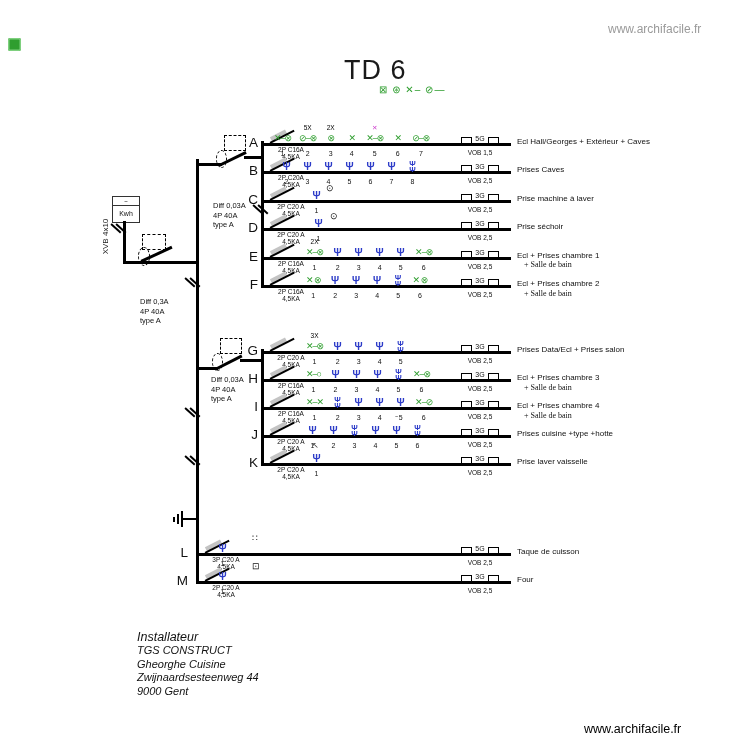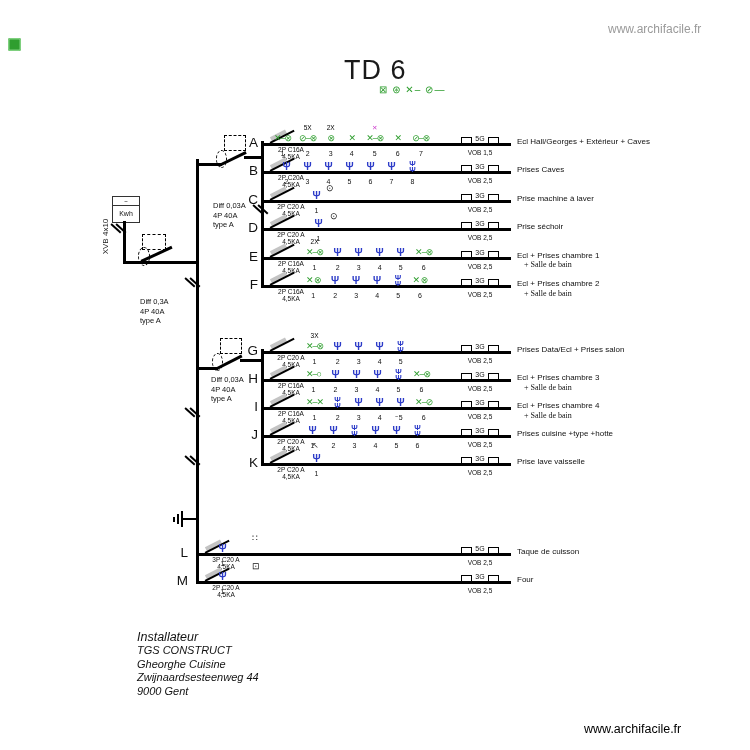--- a/index.html
+++ b/index.html
@@ -655,21 +655,21 @@
         </div>
     <div class="rcable">
       <div class="ctop">
         <span class="cond"></span>
         <span class="cg">3G</span>
         <span class="cond"></span>
       </div>
       <div class="cwire">VOB 2,5</div>
     </div>
     <div class="rlabel">
-      <div class="l1">Prise  lave vaisselle</div>
+      <div class="l1">Prise  laver vaisselle</div>
 
     </div>
   </div>
       <div class="row" style="top: 533px;">
     <div class="rletter" style="left: 170px;">L</div>
     <div class="rline" style="left: 196px; width: 315px;"></div>
     <div class="rclip" style="left: 206px;"></div>
     <div class="rlever" style="left: 205px;"></div>
     <div class="rbrk" style="left: 208px;">
       <div class="b1">3P C20 A</div>

